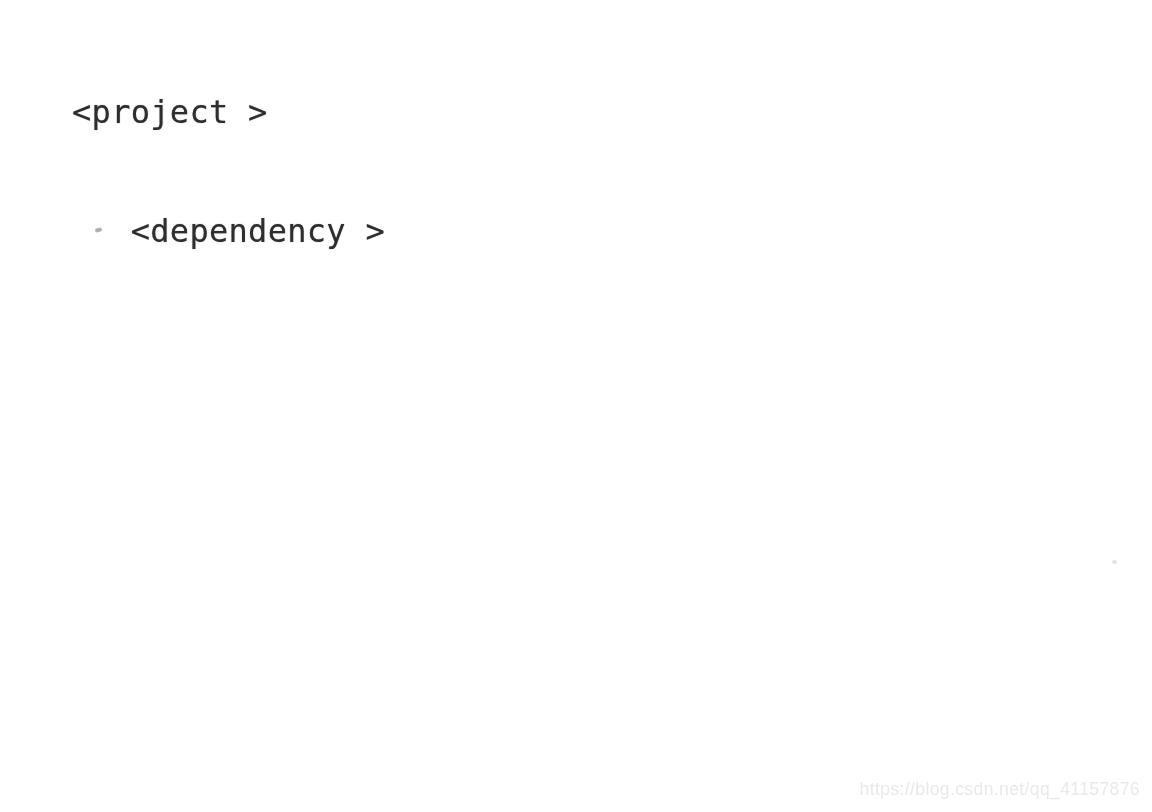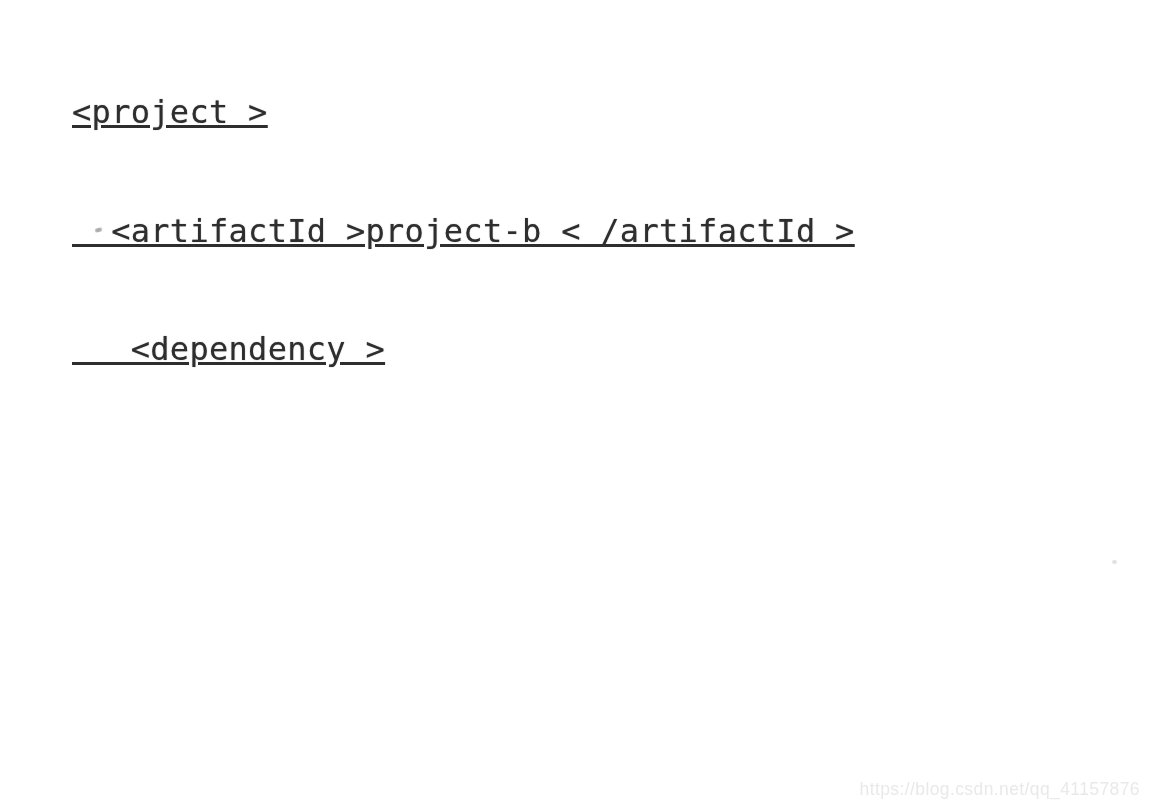--- a/index.html
+++ b/index.html
@@ -24,21 +24,20 @@
     font-family: "DejaVu Sans Mono", "Liberation Mono", monospace;
     font-size: 32px;
     line-height: 39.55px;
     letter-spacing: 0.3px;
     color: #2e2e2e;
     text-shadow: 0 0 1.1px rgba(46,46,46,0.55);
     filter: blur(0.25px);
   }
   .code-line {
     height: 39.55px;
-    text-decoration: underline;
   }
   .scan-speck-1 {
     position: absolute;
     left: 95px;
     top: 228px;
     width: 7px;
     height: 4px;
     background: #aeaeae;
     border-radius: 2px;
     transform: rotate(-15deg);
@@ -65,21 +64,20 @@
     white-space: nowrap;
   }
 </style>
 </head>
 <body>
 
 <div class="page">
 
   <div class="code-listing">
     <div class="code-line">&lt;project &gt;</div>
-    <div class="code-line">  &lt;artifactId &gt;project-b &lt; /artifactId &gt;</div>
     <div class="code-line">   &lt;dependency &gt;</div>
     
     
     
     
     
     
     
     
     

